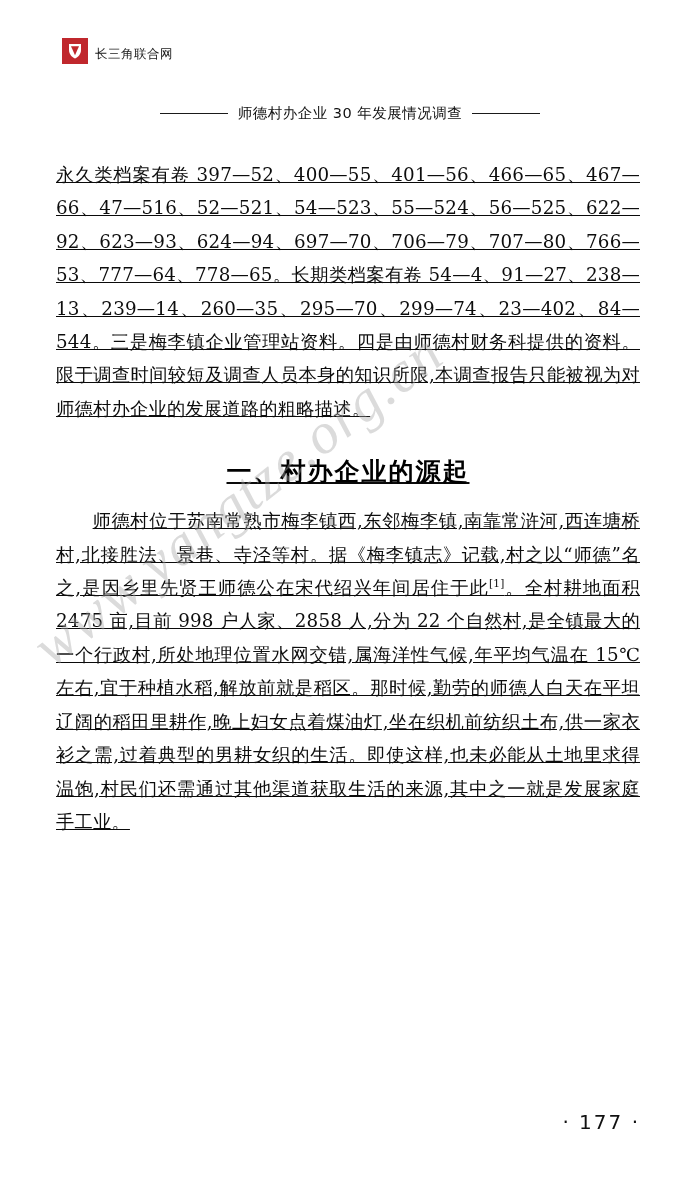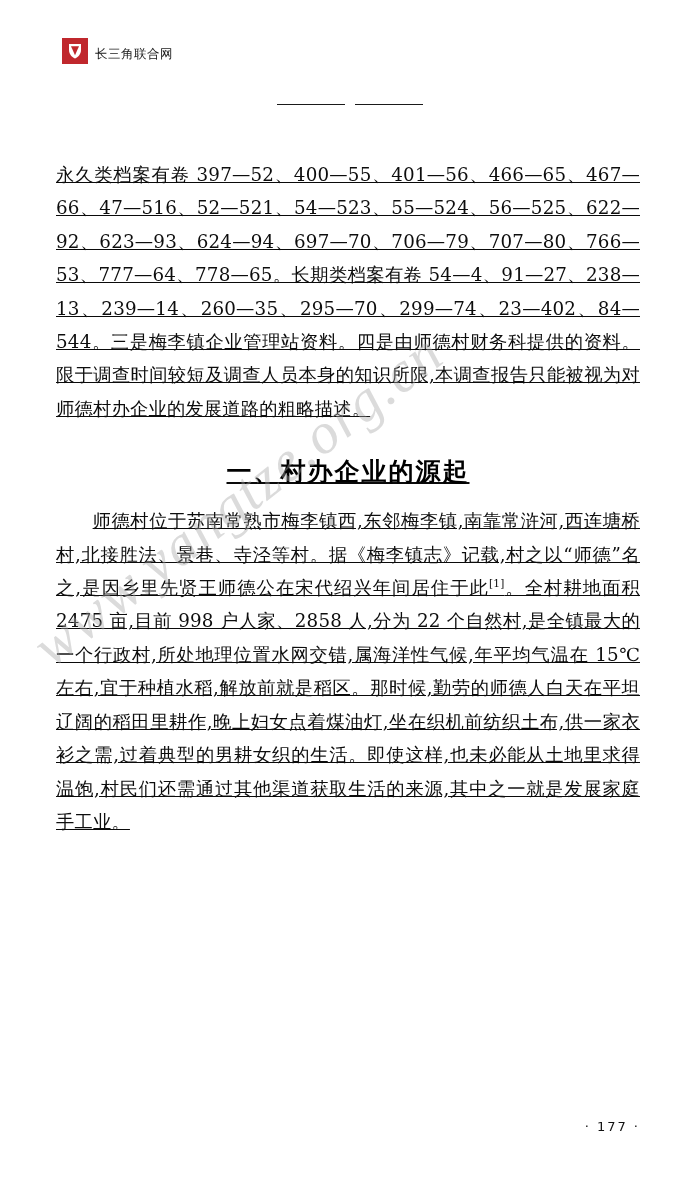--- a/index.html
+++ b/index.html
@@ -128,41 +128,42 @@
     vertical-align: super;
     line-height: 0;
   }
 
   
   .footer {
     position: absolute;
     right: 60px;
     bottom: 46px;
     font-family: "DejaVu Sans", "Liberation Sans", sans-serif;
-    font-size: 13px;
+    font-size: 20px;
     letter-spacing: 2px;
     color: #111;
     z-index: 3;
   }
 </style>
 </head>
 <body>
 
 <div class="logo-bar">
   <span class="logo-mark">
     <svg width="18" height="18" viewBox="0 0 18 18" aria-hidden="true">
       <path d="M3 2 L15 2 L15 8 C15 12.5 11.8 15.2 9 16.4 C6.2 15.2 3 12.5 3 8 Z" fill="#ffffff"></path>
       <path d="M5 4.2 L13 4.2 L9 13.2 Z" fill="#c0272d"></path>
     </svg>
   </span>
   <span class="logo-text">长三角联合网</span>
 </div>
 
 <div class="running-head">
   <span class="rh-rule"></span>
+  <span class="rh-text">师德村办企业 30 年发展情况调查</span>
   <span class="rh-rule"></span>
 </div>
 
 <div class="page-body">
 
   <p class="para">永久类档案有卷 397—52、400—55、401—56、466—65、467—66、47—516、52—521、54—523、55—524、56—525、622—92、623—93、624—94、697—70、706—79、707—80、766—53、777—64、778—65。长期类档案有卷 54—4、91—27、238—13、239—14、260—35、295—70、299—74、23—402、84—544。三是梅李镇企业管理站资料。四是由师德村财务科提供的资料。限于调查时间较短及调查人员本身的知识所限,本调查报告只能被视为对师德村办企业的发展道路的粗略描述。</p>
 
   <h2 class="section-title">一、村办企业的源起</h2>
 
   <p class="para indent"><span>师德村位于苏南常熟市梅李镇西,东邻梅李镇,南靠常浒河,西连塘桥村,北接胜法、景巷、寺泾等村。据《梅李镇志》记载,村之以“师德”名之,是因乡里先贤王师德公在宋代绍兴年间居住于此</span><sup class="fn">[1]</sup><span>。全村耕地面积 2475 亩,目前 998 户人家、2858 人,分为 22 个自然村,是全镇最大的一个行政村,所处地理位置水网交错,属海洋性气候,年平均气温在 15℃左右,宜于种植水稻,解放前就是稻区。那时候,勤劳的师德人白天在平坦辽阔的稻田里耕作,晚上妇女点着煤油灯,坐在织机前纺织土布,供一家衣衫之需,过着典型的男耕女织的生活。即使这样,也未必能从土地里求得温饱,村民们还需通过其他渠道获取生活的来源,其中之一就是发展家庭手工业。</span></p>

